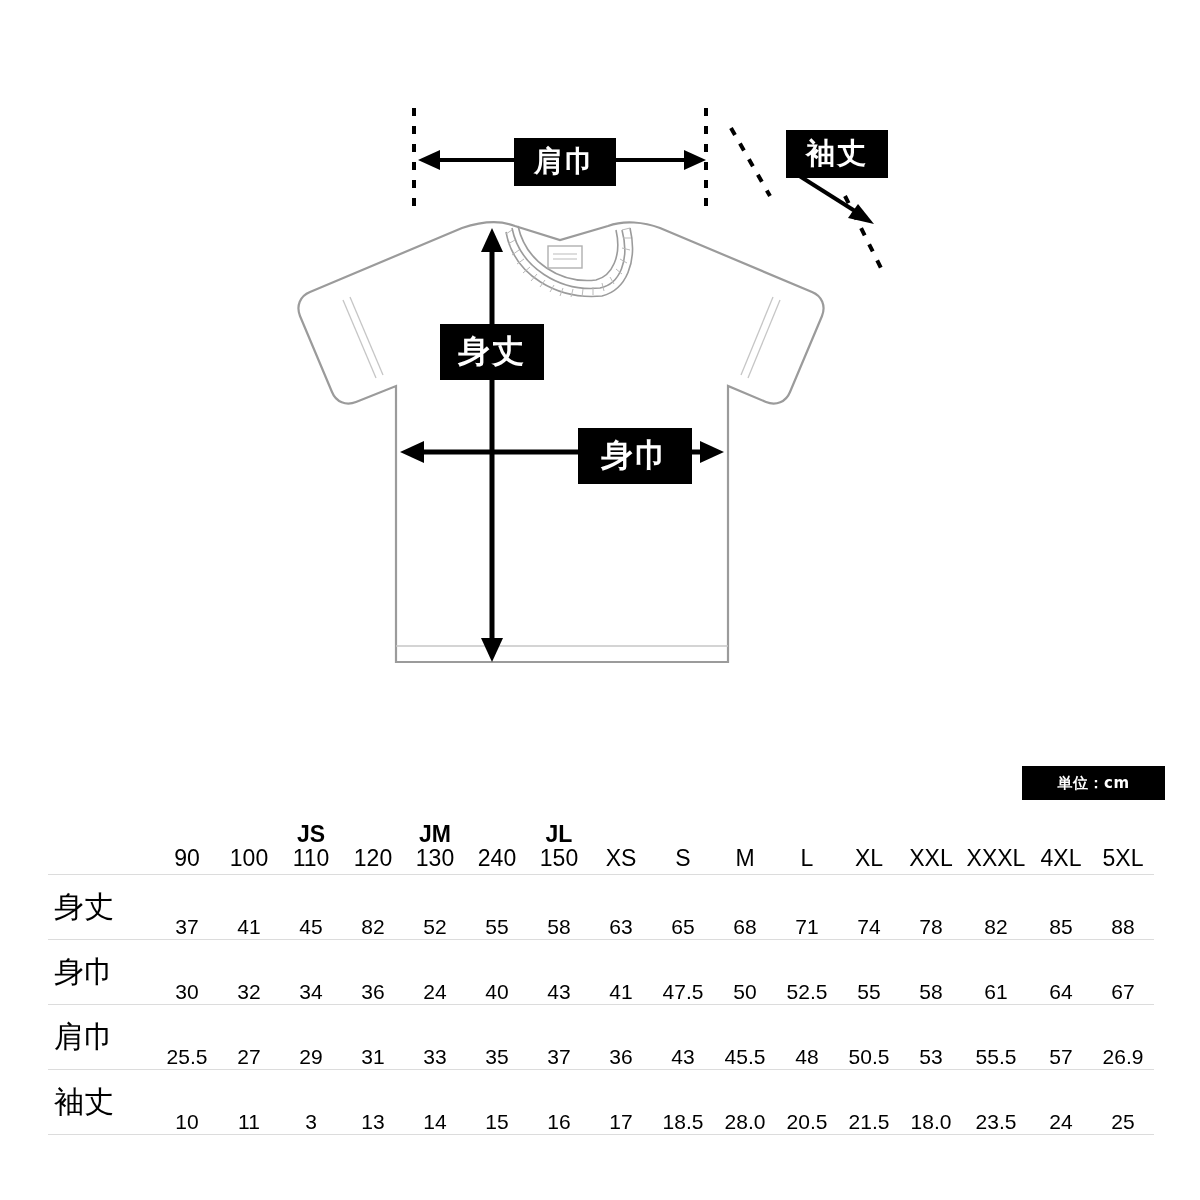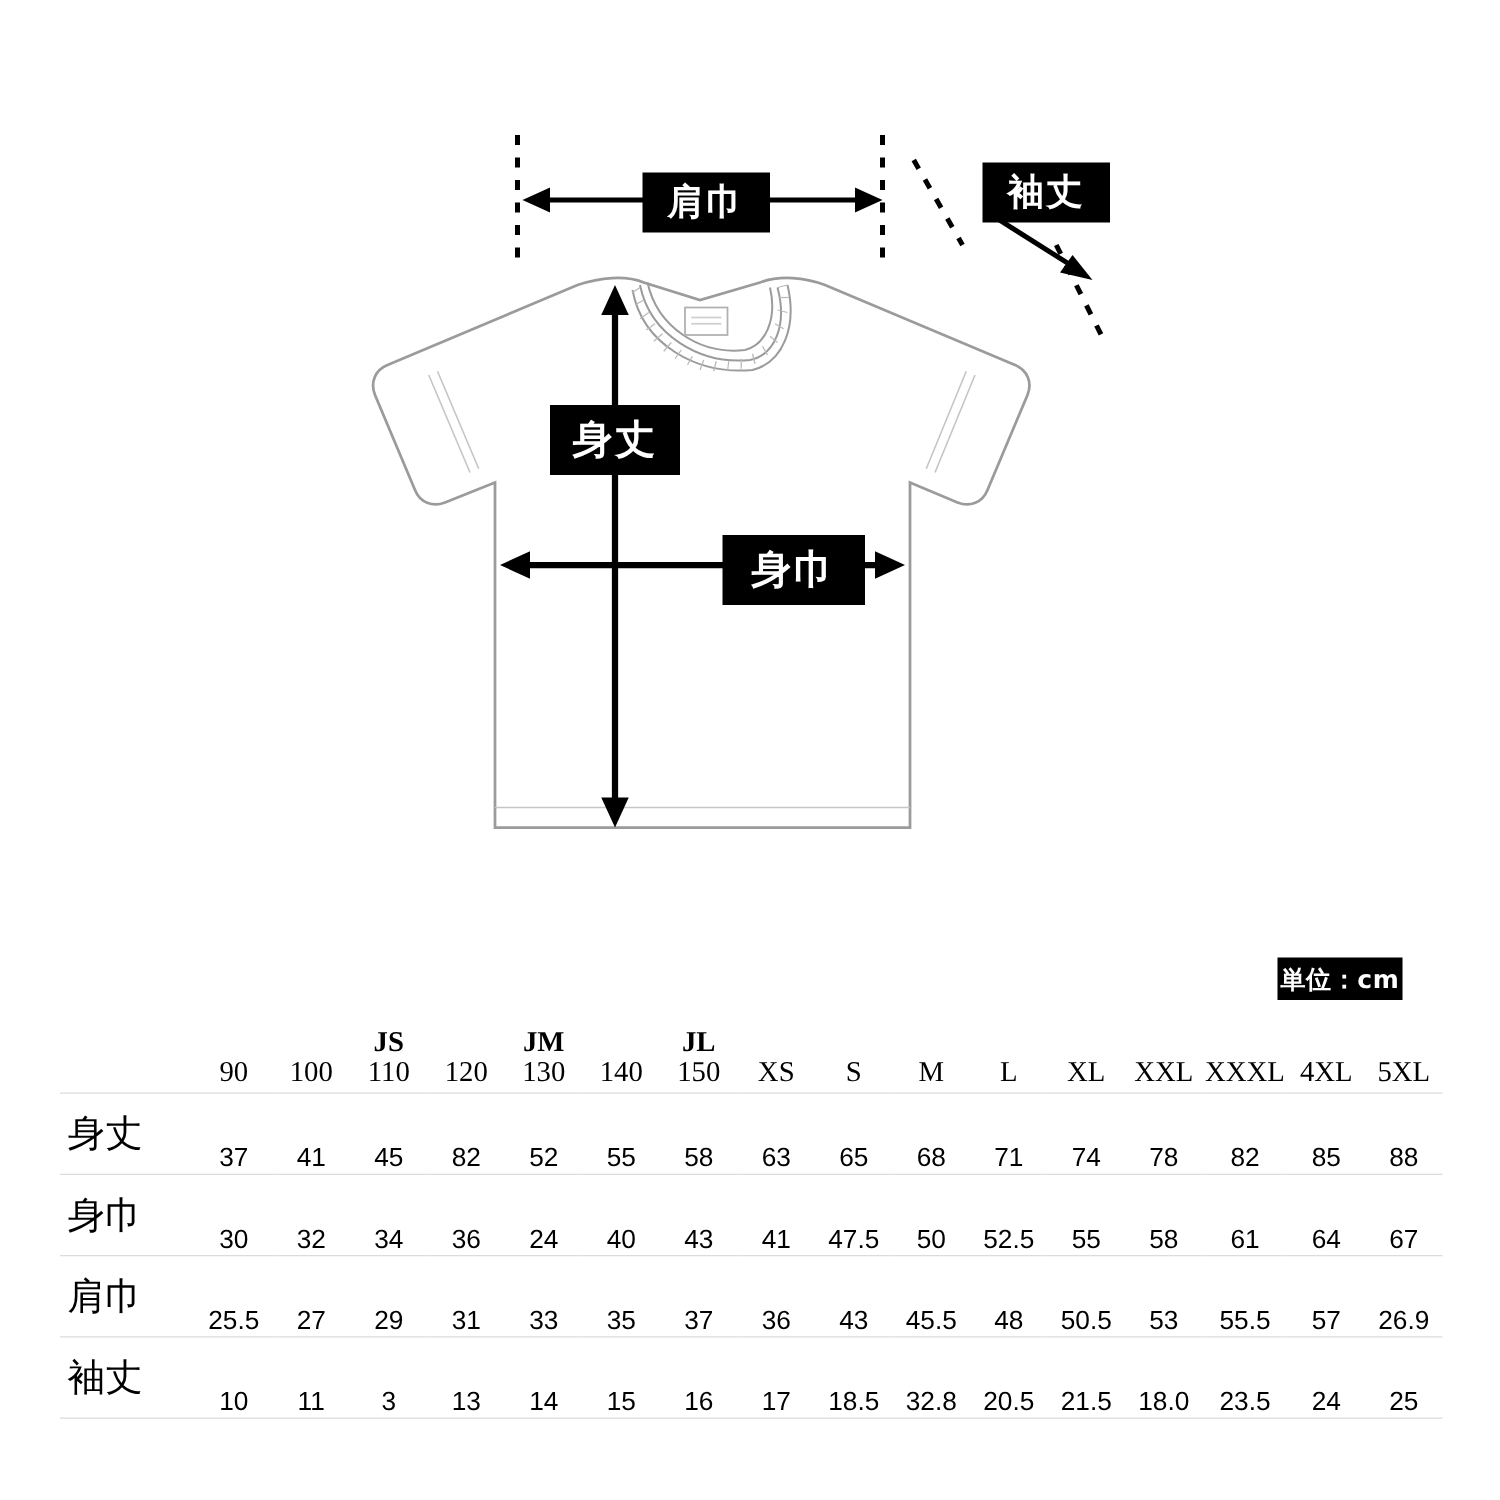--- a/index.html
+++ b/index.html
@@ -47,21 +47,21 @@
   #label-sodetake {
     left: 786px; top: 130px; width: 102px; height: 48px; font-size: 29px;
   }
   #label-mitake {
     left: 440px; top: 324px; width: 104px; height: 56px; font-size: 32px;
   }
   #label-mihaba {
     left: 578px; top: 428px; width: 114px; height: 56px; font-size: 32px;
   }
   #label-unit {
-    left: 1022px; top: 766px; width: 100px; height: 34px; font-size: 20px;
+    left: 1022px; top: 766px; width: 143px; height: 34px; font-size: 15px;
     letter-spacing: 0.5px;
   }
 
   
   #size-table-wrap {
     position: absolute;
     left: 48px;
     top: 812px;
     width: 1104px;
   }
@@ -85,21 +85,20 @@
     width: 108px;
     padding-left: 6px !important;
     vertical-align: middle !important;
   }
   thead th {
     font-size: 23px;
     font-weight: 700;
     height: 58px;
     vertical-align: bottom;
     padding-bottom: 4px !important;
-    font-family: Liberation Serif, serif;
   }
   thead th .sub {
     display: block;
     font-size: 23px;
     font-weight: 700;
     line-height: 1.05;
   }
   thead th .main {
     display: block;
     line-height: 1.05;
@@ -277,21 +276,21 @@
         <th>
           <span class="sub"></span>
           <span class="main">120</span>
         </th>
         <th>
           <span class="sub">JM</span>
           <span class="main">130</span>
         </th>
         <th>
           <span class="sub"></span>
-          <span class="main">140</span>
+          <span class="main">240</span>
         </th>
         <th>
           <span class="sub">JL</span>
           <span class="main">150</span>
         </th>
         <th>
           <span class="sub"></span>
           <span class="main">XS</span>
         </th>
         <th>
@@ -394,21 +393,21 @@
         <td class="rowlabel">袖丈</td>
         <td>10</td>
         <td>11</td>
         <td>3</td>
         <td>13</td>
         <td>14</td>
         <td>15</td>
         <td>16</td>
         <td>17</td>
         <td>18.5</td>
-        <td>32.8</td>
+        <td>28.0</td>
         <td>20.5</td>
         <td>21.5</td>
         <td>18.0</td>
         <td>23.5</td>
         <td>24</td>
         <td>25</td>
       </tr>
 
     </tbody>
   </table>

